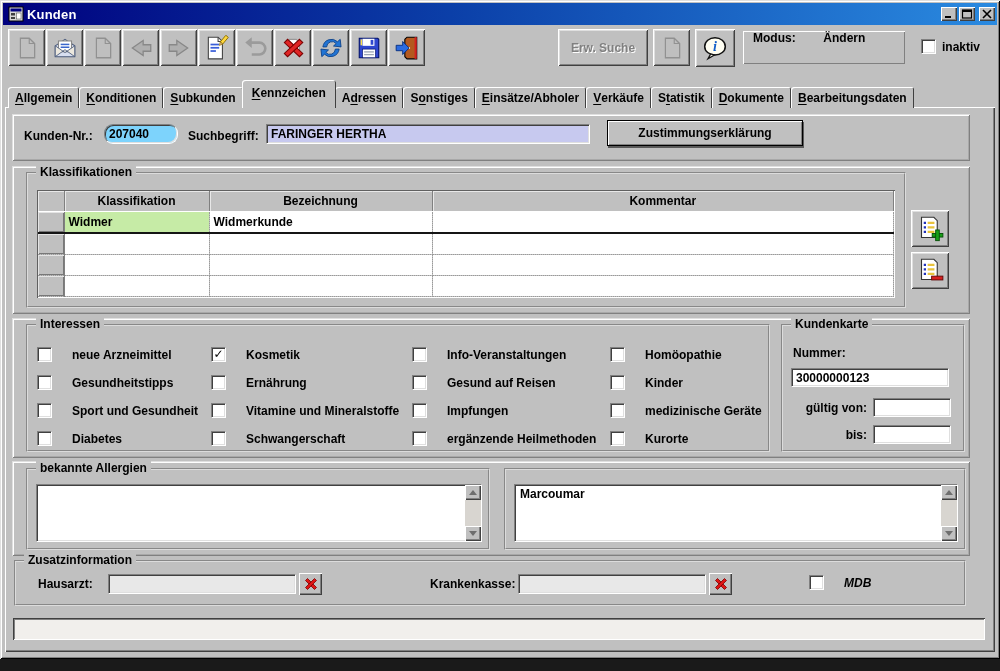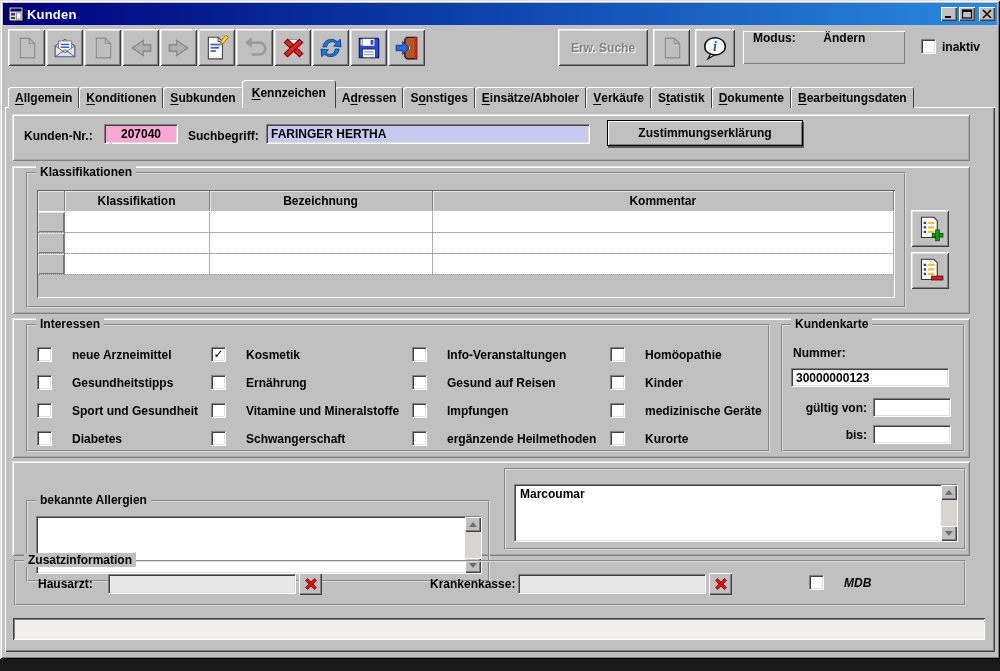--- a/index.html
+++ b/index.html
@@ -44,21 +44,21 @@
   .content{position:absolute;left:5px;top:107px;width:990px;height:545px;background:#c0c0c0;
     box-shadow:inset 1px 1px 0 #fff,inset -1px -1px 0 #404040,inset -2px -2px 0 #808080;}
   .section{position:absolute;background:#c0c0c0;box-shadow:inset 1px 1px 0 #dfdfdf,inset -1px -1px 0 #808080,inset 2px 2px 0 #fff,inset -2px -2px 0 #a8a8a8;}
   .groupbox{position:absolute;border:2px groove #dcdcdc;box-sizing:border-box;}
   .legend{position:absolute;top:-9px;left:8px;background:#c0c0c0;padding:0 4px;font-size:12px;white-space:nowrap;}
   .lbl{position:absolute;font-size:12px;white-space:nowrap;}
   .lbl-r{text-align:right;}
   .field{position:absolute;background:#fff;border:none;outline:none;font-family:"Liberation Sans",sans-serif;font-weight:bold;font-size:12px;
     padding:0 4px;box-sizing:border-box;box-shadow:inset 1px 1px 0 #404040,inset -1px -1px 0 #dfdfdf,inset 0 0 0 9999px transparent;
     border:1px solid;border-color:#808080 #fff #fff #808080;}
-  .f-gray{background:#f9a8d4;text-align:center;}
+  .f-gray{background:#7dd3fc;text-align:left;border-radius:9px;}
   .f-lav{background:#c7c9ef;}
   .f-ltgray{background:#e8e8e8;}
   .pushbtn{position:absolute;background:#c0c0c0;border:1px solid #000;display:flex;align-items:center;justify-content:center;
     font-size:12px;box-sizing:border-box;box-shadow:inset 1px 1px 0 #fff,inset -1px -1px 0 #808080,1px 2px 0 #5a5a5a;}
   .sqbtn{position:absolute;width:38px;height:37px;background:#c0c0c0;display:flex;align-items:center;justify-content:center;}
   .sqbtn svg{width:27px;height:27px;}
   .xbtn{position:absolute;width:23px;height:22px;background:#c0c0c0;display:flex;align-items:center;justify-content:center;
     box-shadow:inset 1px 1px 0 #fff,inset -1px -1px 0 #404040,inset -2px -2px 0 #808080;}
   
   .gridwrap{position:absolute;background:#c0c0c0;box-shadow:inset 1px 1px 0 #606060,inset -1px -1px 0 #fff;padding:1px;box-sizing:border-box;}
@@ -270,20 +270,26 @@
           </colgroup>
         <thead>
           <tr>
             <th class="selh"></th>
             <th>Klassifikation</th>
             <th>Bezeichnung</th>
             <th>Kommentar</th>
           </tr>
         </thead>
         <tbody>
+            <tr class="cur">
+              <td class="sel"></td>
+              <td class="klass">Widmer</td>
+              <td>Widmerkunde</td>
+              <td></td>
+            </tr>
             <tr>
               <td class="sel"></td>
               <td></td>
               <td></td>
               <td></td>
             </tr>
             <tr>
               <td class="sel"></td>
               <td></td>
               <td></td>
@@ -406,21 +412,21 @@
   <div class="groupbox" style="left:781px;top:324px;width:184px;height:128px;">
     <span class="legend">Kundenkarte</span>
     <span class="lbl" style="left:10px;top:20px;">Nummer:</span>
     <input class="field" style="left: 8px; top: 42px; width: 158px; height: 19px;" value="30000000123">
     <span class="lbl lbl-r" style="left:2px;top:75px;width:82px;">gültig von:</span>
     <input class="field" style="left: 90px; top: 72px; width: 78px; height: 19px;" value="">
     <span class="lbl lbl-r" style="left:2px;top:102px;width:82px;">bis:</span>
     <input class="field" style="left: 90px; top: 99px; width: 78px; height: 19px;" value="">
   </div>
 
-  <div class="groupbox" style="left:26px;top:468px;width:464px;height:82px;margin-top:32px;">
+  <div class="groupbox" style="left:26px;top:468px;width:464px;height:82px;">
     <span class="legend">bekannte Allergien</span>
     <div class="tawrap" style="left:8px;top:14px;width:446px;height:58px;">
       <div class="ta"></div>
       <div class="vsb">
         <div class="sbbtn">
             <span class="tri-up"></span>
           </div>
         <div class="sbbtn">
             <span class="tri-dn"></span>
           </div>

